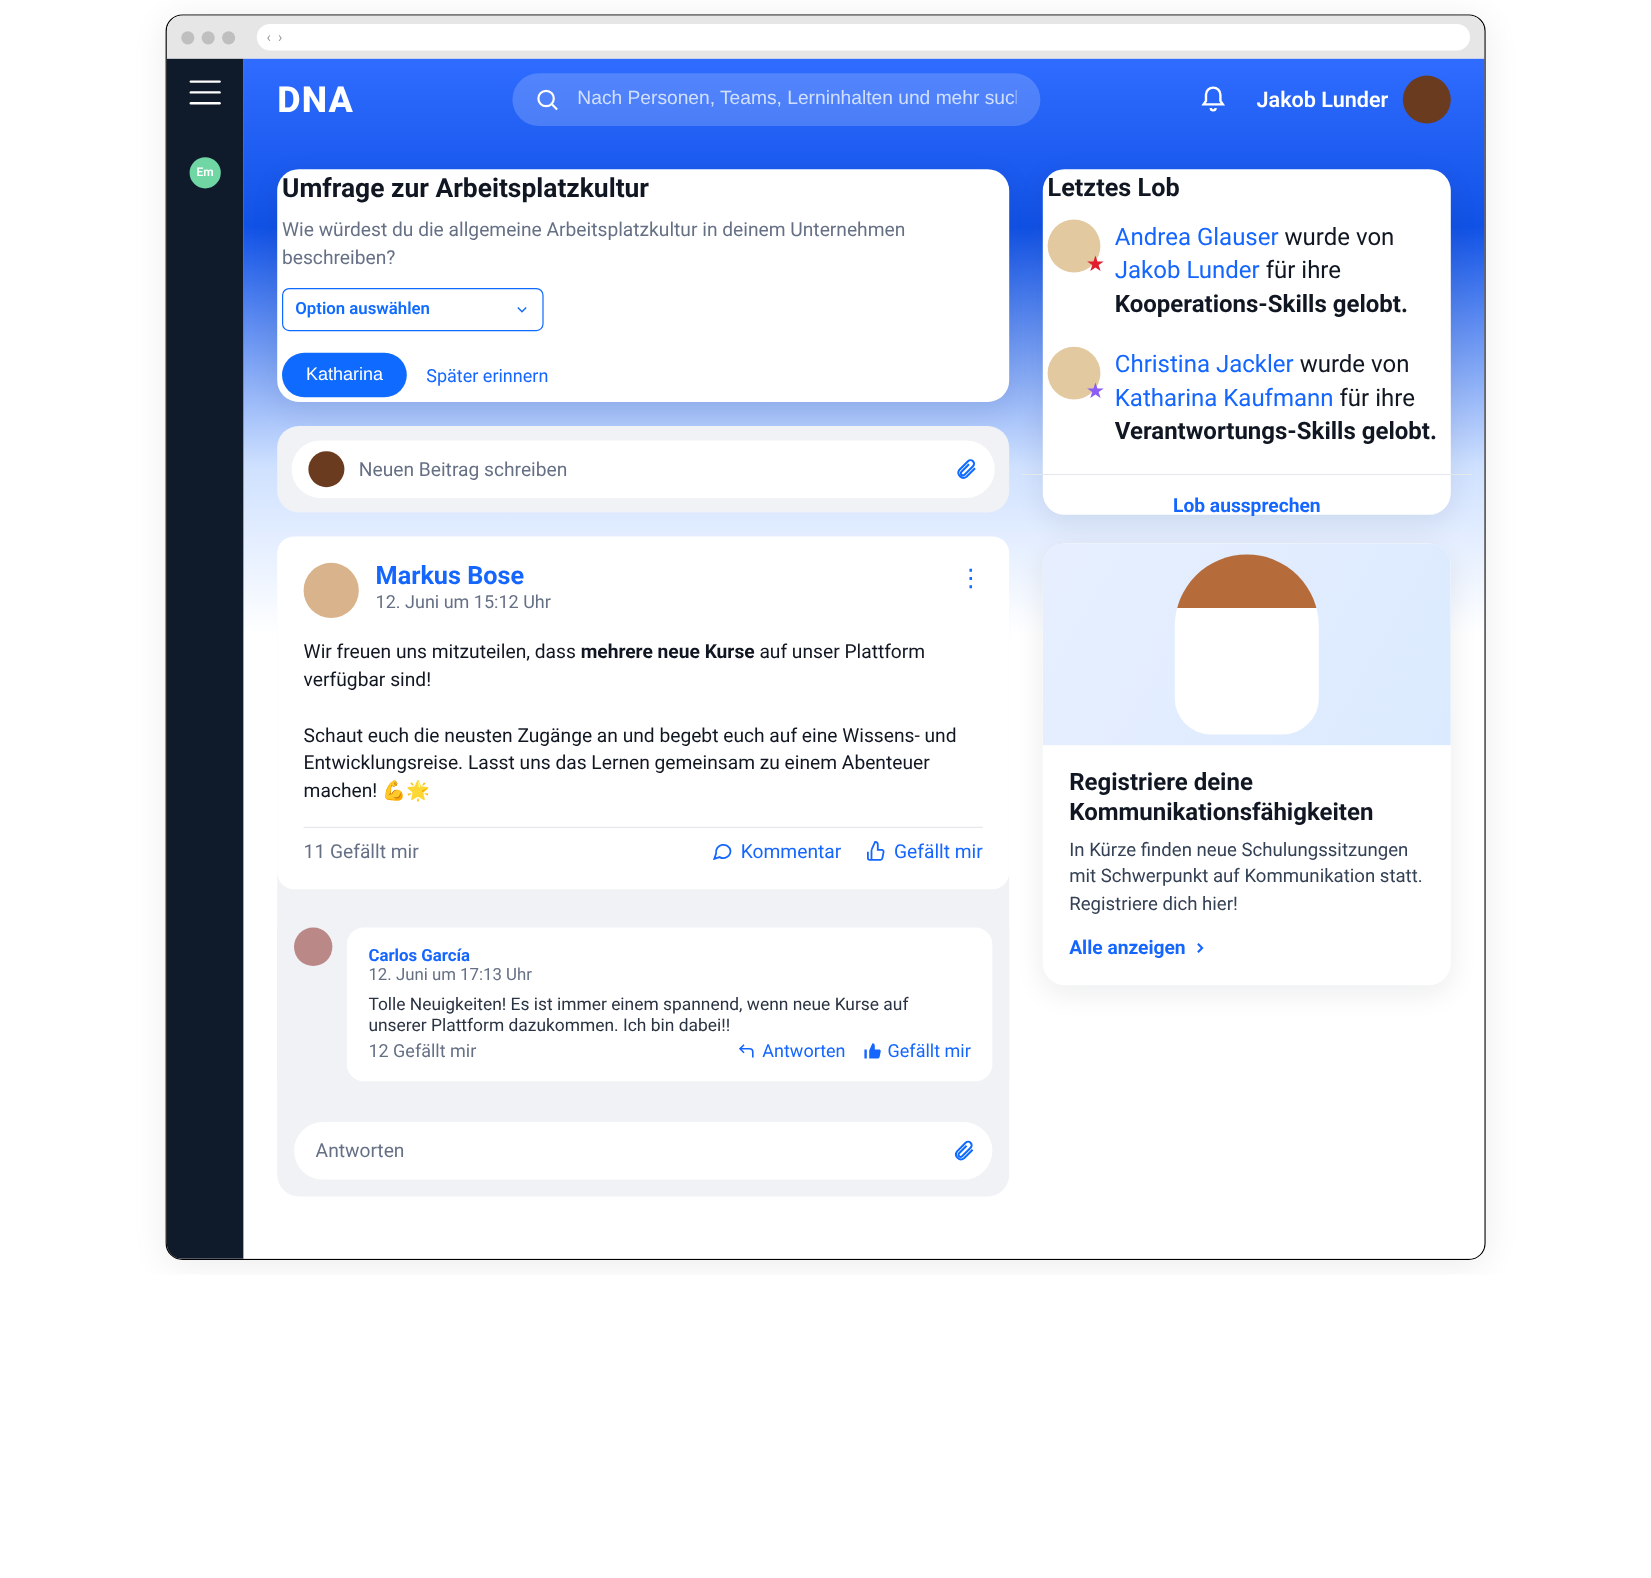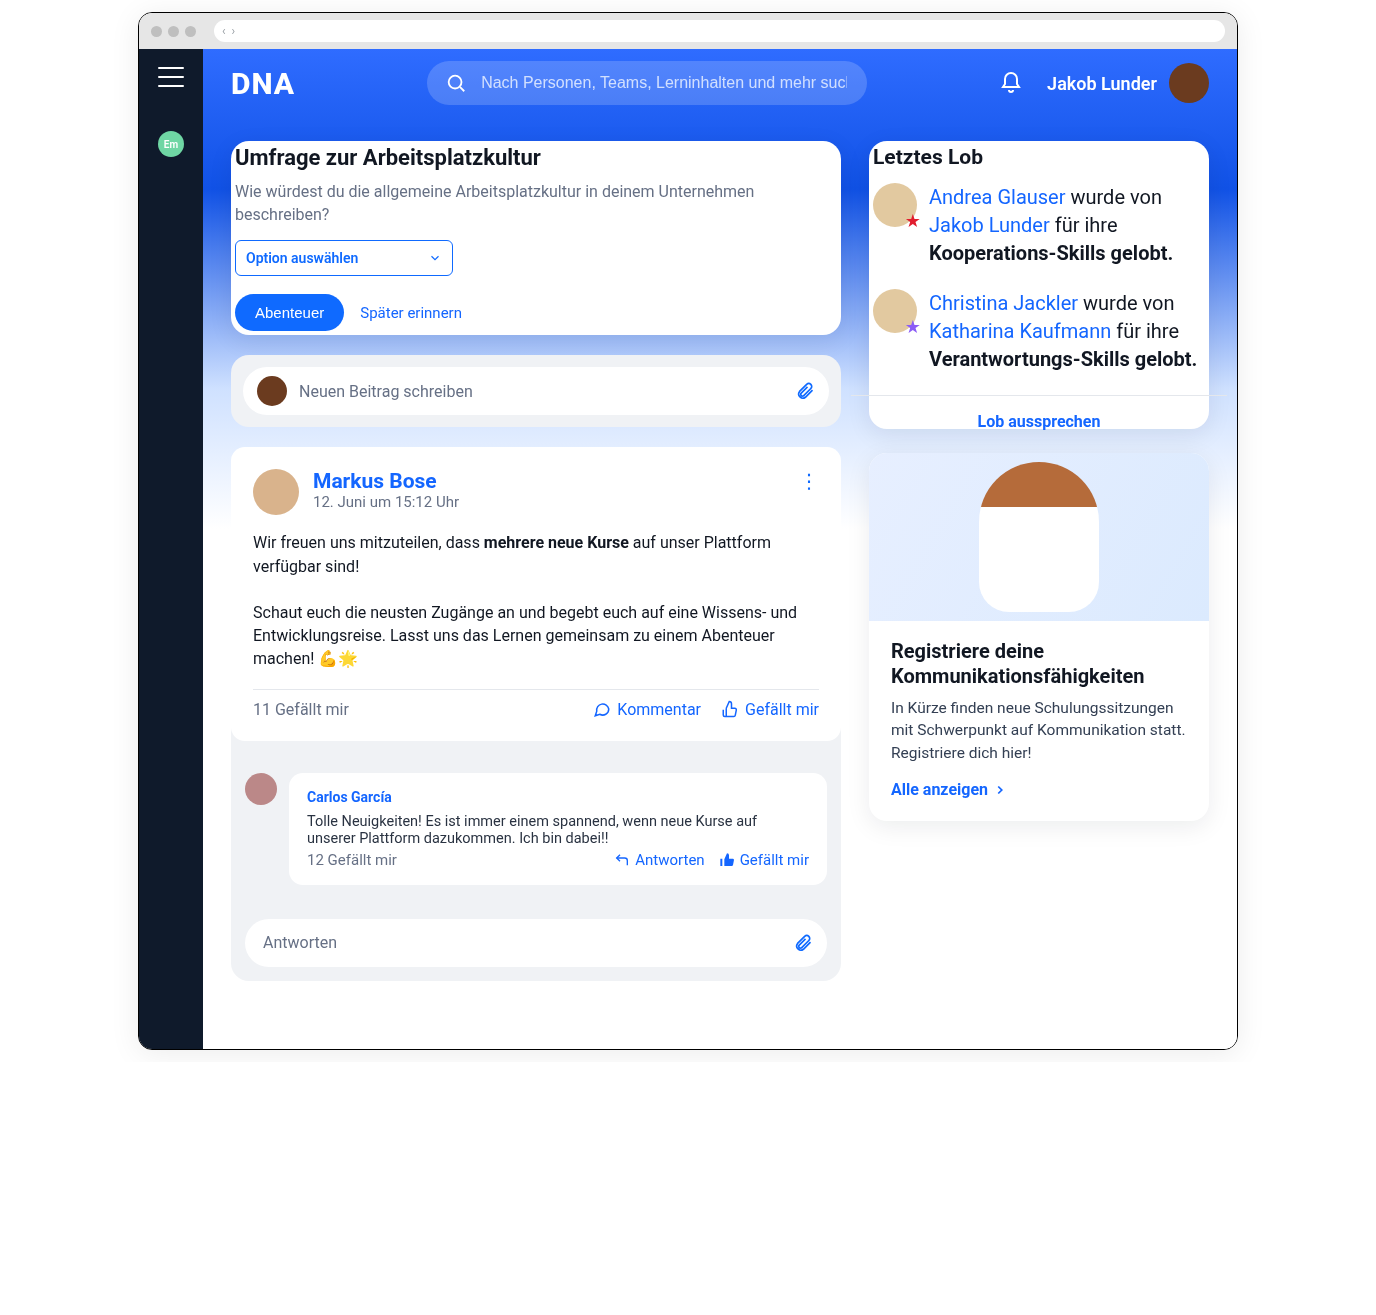--- a/index.html
+++ b/index.html
@@ -159,21 +159,21 @@
           <div class="card">
             <h2>Umfrage zur Arbeitsplatzkultur</h2>
             <div class="muted" style="font-size:16px;line-height:1.45">Wie würdest du die allgemeine Arbeitsplatzkultur in deinem Unternehmen beschreiben?</div>
             <div class="select">
               <span>Option auswählen</span>
               <svg width="14" height="14" viewBox="0 0 24 24" fill="none" stroke="currentColor" stroke-width="2">
                   <polyline points="6 9 12 15 18 9"></polyline>
                 </svg>
             </div>
             <div class="actions">
-              <button class="btn-primary">Abenteuer</button>
+              <button class="btn-primary">Katharina</button>
               <span class="link">Später erinnern</span>
             </div>
           </div>
 
           <div class="feedcard">
             <div class="compose">
               <div style="width:30px;height:30px;border-radius:50%;background:#6b3b1f"></div>
               <div class="ph">Neuen Beitrag schreiben</div>
               <svg class="attach" width="20" height="20" viewBox="0 0 24 24" fill="none" stroke="currentColor" stroke-width="2">
                   <path d="M21 11l-8.5 8.5a5 5 0 0 1-7-7L14 4a3.5 3.5 0 0 1 5 5l-8.5 8.5a2 2 0 0 1-3-3L15 7"></path>
@@ -213,20 +213,21 @@
                     <span>Gefällt mir</span>
                   </span>
                 </div>
               </div>
             </div>
 
             <div class="comment-wrap">
               <div class="cava"></div>
               <div class="comment">
                 <div class="name">Carlos García</div>
+                <div class="ts">12. Juni um 17:13 Uhr</div>
                 <div class="txt">Tolle Neuigkeiten! Es ist immer einem spannend, wenn neue Kurse auf unserer Plattform dazukommen. Ich bin dabei!!</div>
                 <div class="bar">
                   <span>12 Gefällt mir</span>
                   <div class="ra">
                     <span>
                       <svg width="16" height="16" viewBox="0 0 24 24" fill="none" stroke="currentColor" stroke-width="2">
                           <polyline points="9 14 4 9 9 4"></polyline>
                           <path d="M20 20v-7a4 4 0 0 0-4-4H4"></path>
                         </svg>
                       <span>Antworten</span>

